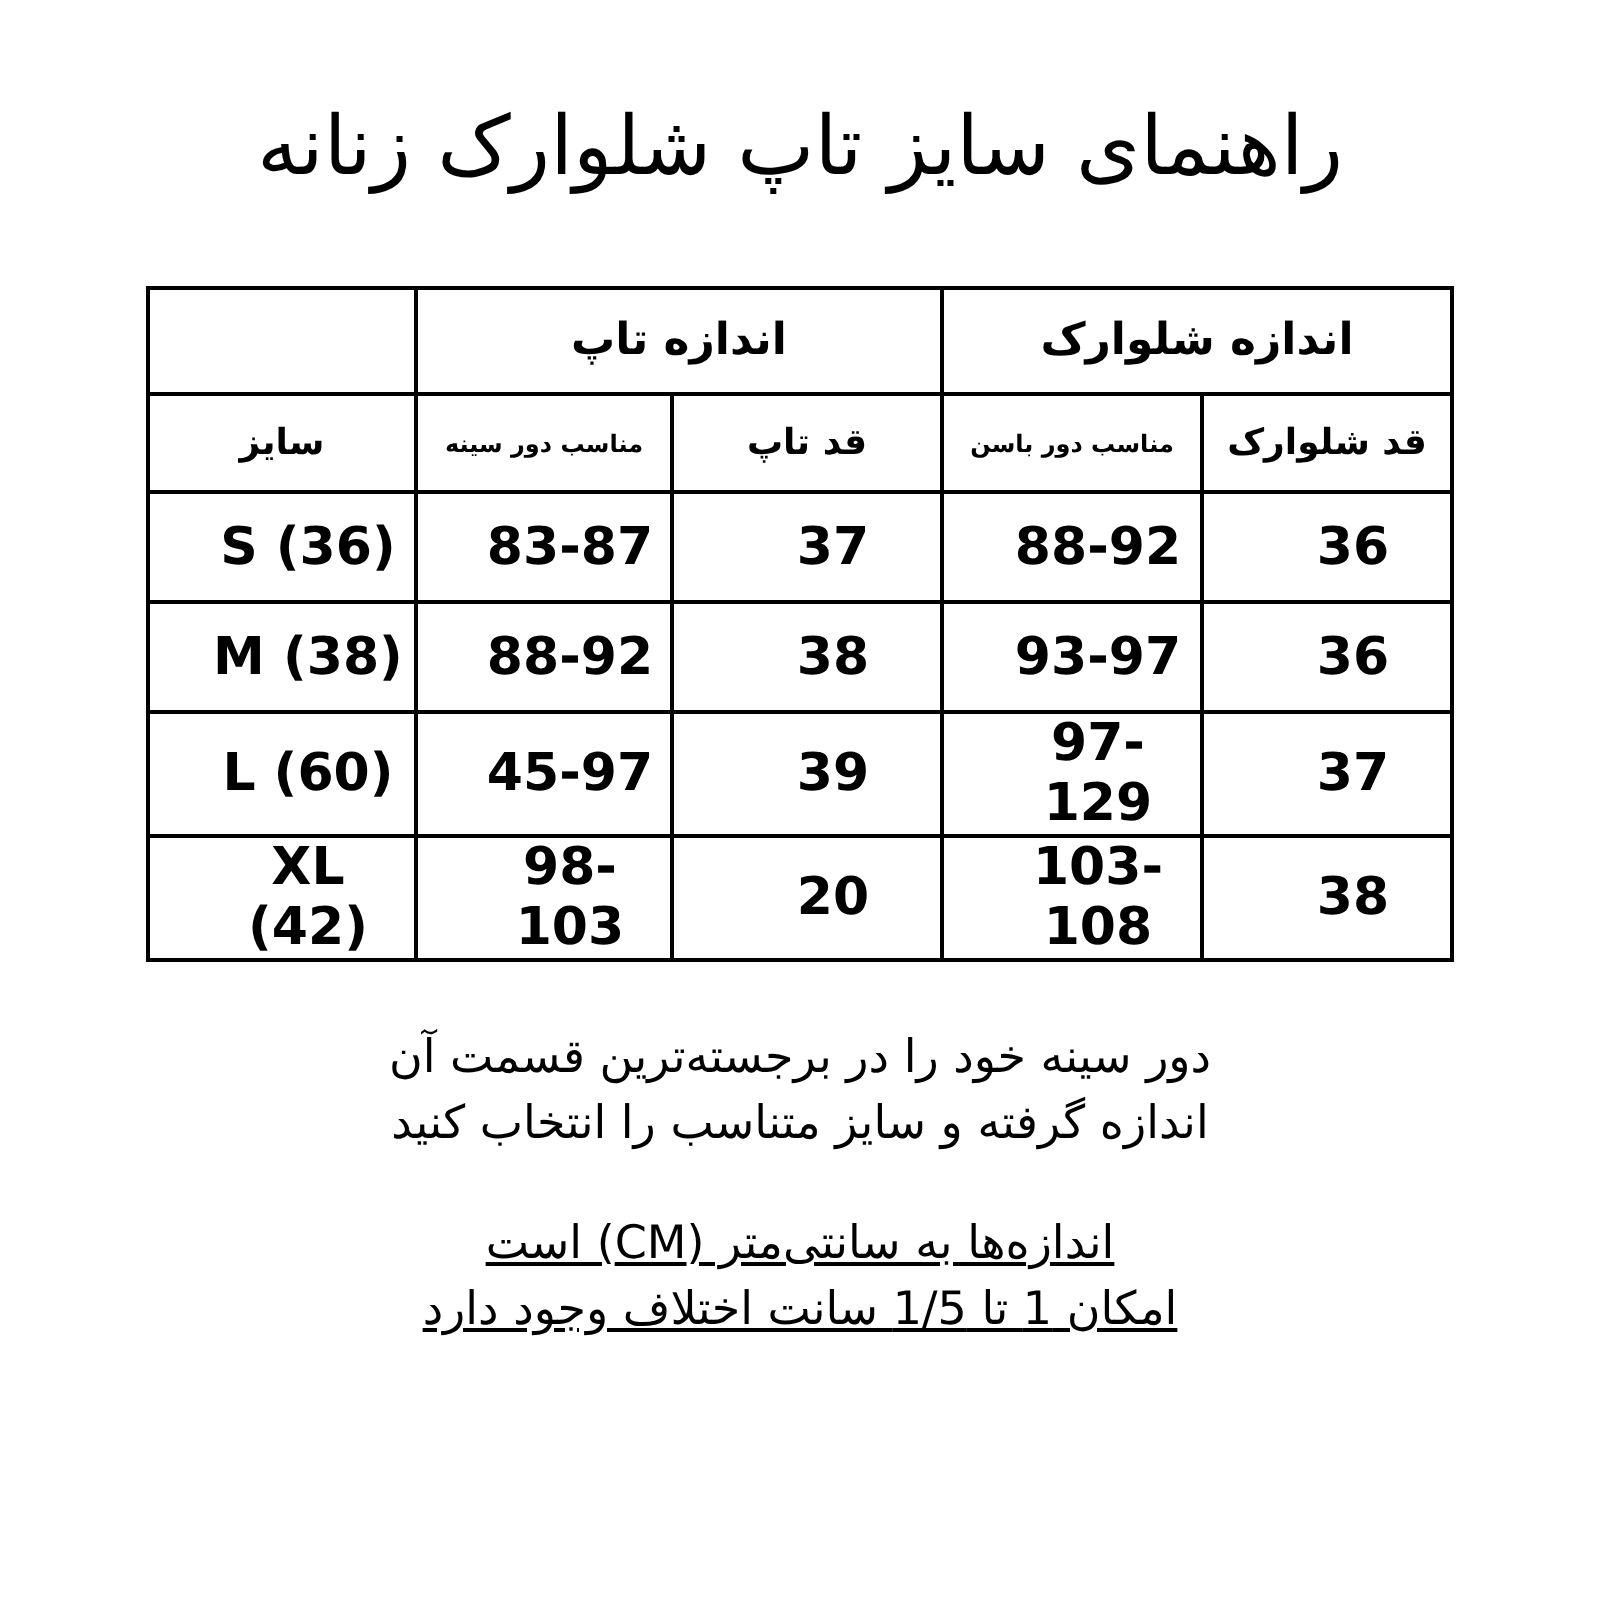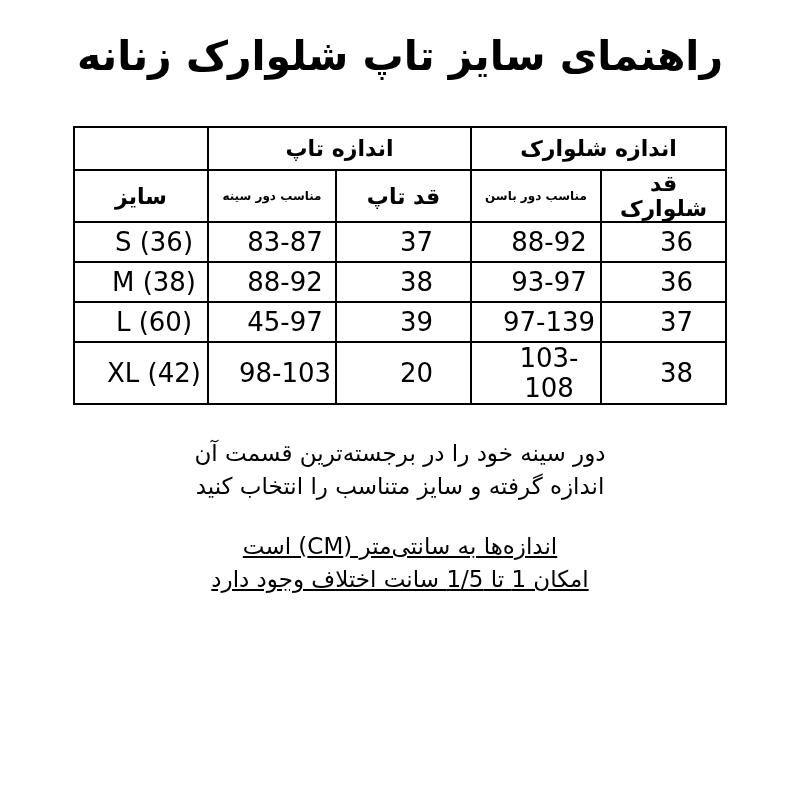--- a/index.html
+++ b/index.html
@@ -21,22 +21,22 @@
     overflow: hidden;
   }
   .page {
     width: 800px;
     height: 800px;
   }
   .title {
     direction: rtl;
     text-align: center;
     font-size: 41px;
-    font-weight: bold;
-    margin: 0;
+    font-weight: normal;
+    margin: 17px;
     padding-top: 32px;
     letter-spacing: 0;
   }
   table.size-table {
     border-collapse: collapse;
     table-layout: fixed;
     width: 652px;
     margin: 46px auto 0 auto;
   }
   table.size-table td {
@@ -44,35 +44,35 @@
     text-align: center;
     vertical-align: middle;
     padding: 0 2px;
     overflow: hidden;
   }
   td.corner {
     border: none;
     background: transparent;
   }
   tr.group-row td {
-    height: 43px;
+    height: 53px;
     font-weight: bold;
     font-size: 22px;
   }
   tr.head-row td {
     height: 49px;
     font-weight: bold;
-    font-size: 22px;
+    font-size: 18px;
   }
   tr.head-row td.small {
     font-size: 12px;
   }
   tr.data-row td {
-    height: 40px;
-    font-weight: normal;
+    height: 55px;
+    font-weight: bold;
     font-size: 26px;
     padding-left: 28px;
   }
   .rtl-cell { direction: rtl; }
   .note {
     direction: rtl;
     text-align: center;
     font-size: 23px;
     line-height: 1.45;
     margin: 0;
@@ -119,21 +119,21 @@
         <td>M (38)</td>
         <td>88-92</td>
         <td>38</td>
         <td>93-97</td>
         <td>36</td>
       </tr>
       <tr class="data-row">
         <td>L (60)</td>
         <td>45-97</td>
         <td>39</td>
-        <td>97-139</td>
+        <td>97-129</td>
         <td>37</td>
       </tr>
       <tr class="data-row">
         <td>XL (42)</td>
         <td>98-103</td>
         <td>20</td>
         <td>103-108</td>
         <td>38</td>
       </tr>
     </tbody>

